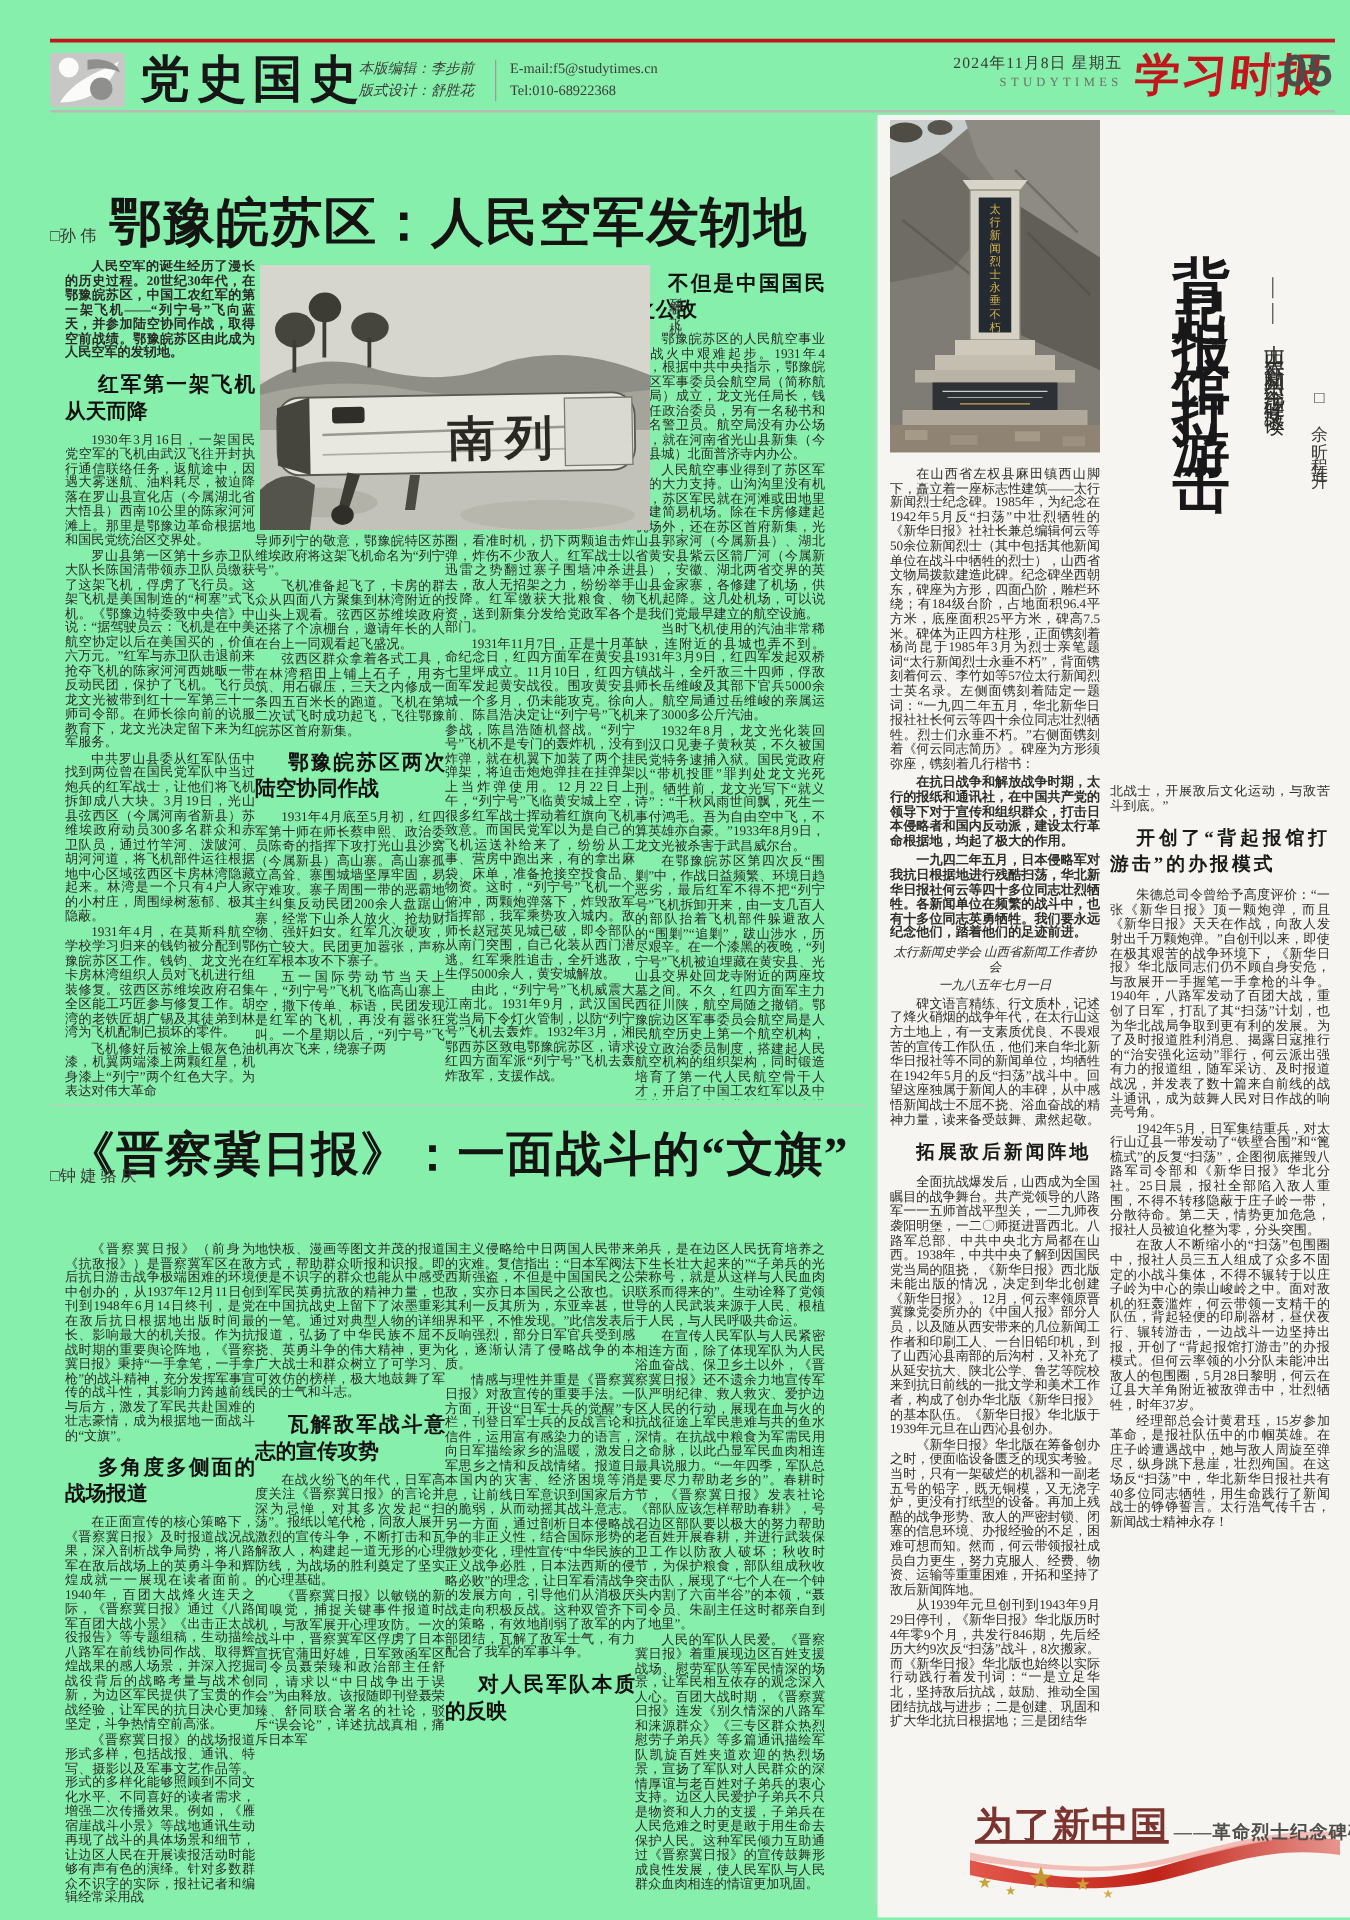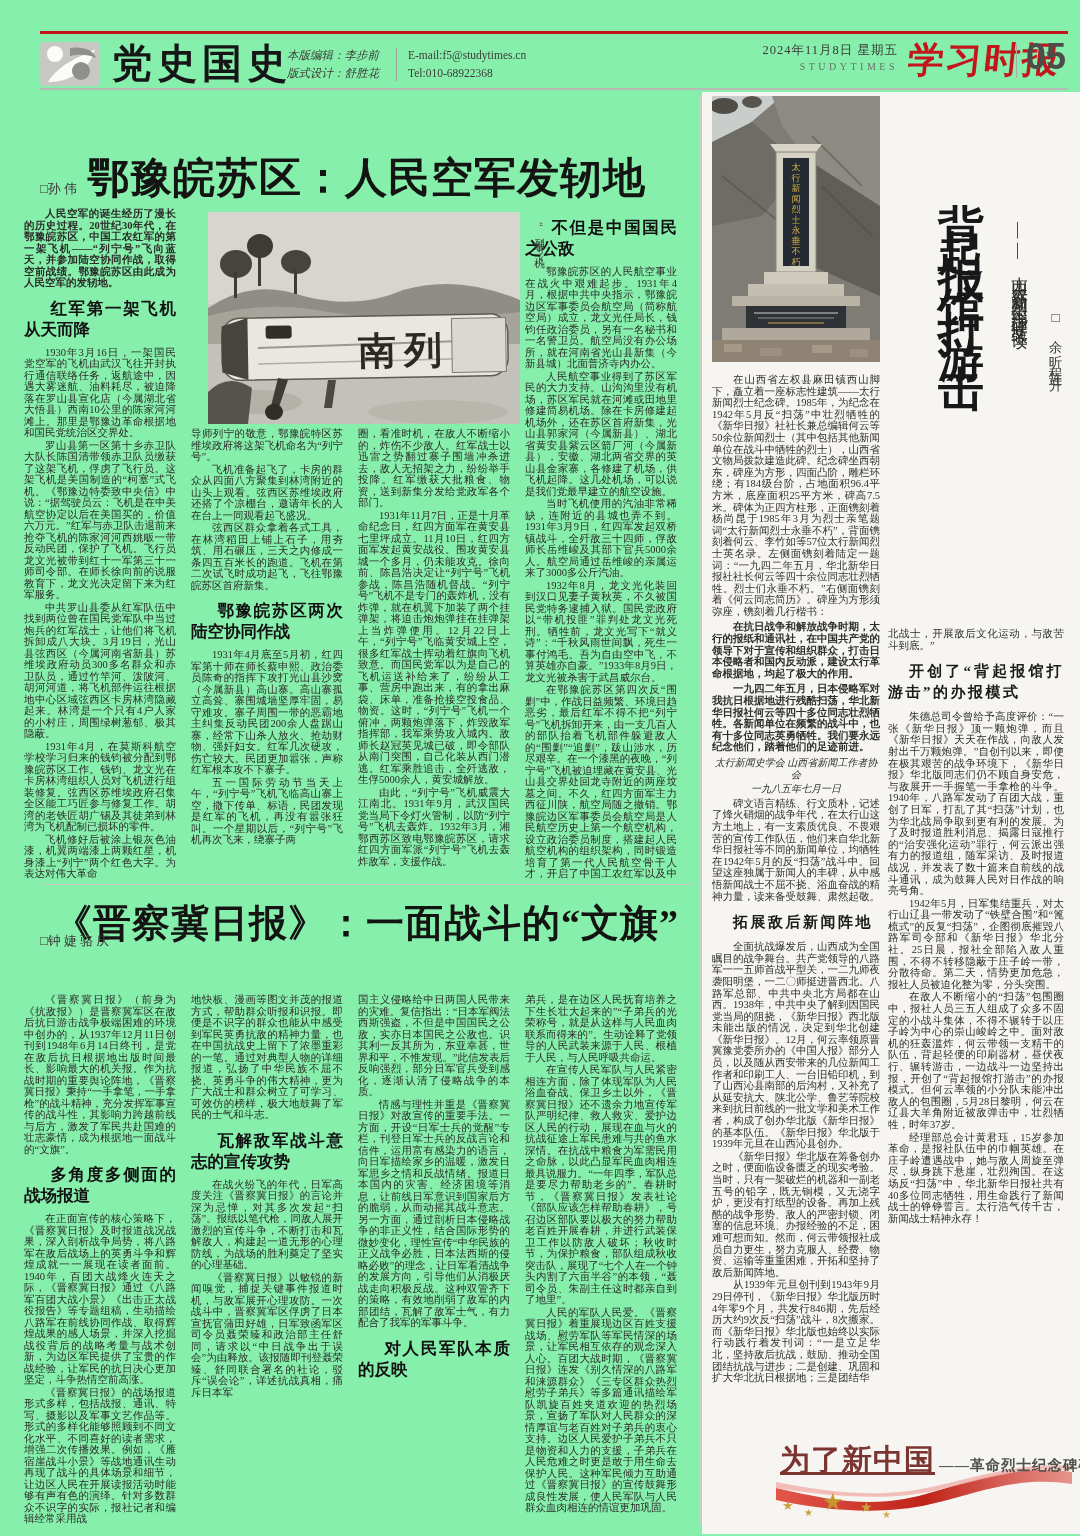--- a/index.html
+++ b/index.html
@@ -26,21 +26,21 @@
     font-family:"Liberation Sans","DejaVu Sans",sans-serif;}
 
   
   .main-vrule{left:700px;top:96px;width:1px;height:1428px;background:#cfcfcb;}
   .mid-hrule{left:40px;top:884px;width:653px;height:1px;background:#c6c6c2;}
   .right-panel{left:702px;top:92px;width:378px;height:1442px;background:#f6f5f1;}
 
   
   .art-title{left:40px;width:653px;text-align:center;font-weight:bold;color:#141412;letter-spacing:1px;}
   .byline{left:40px;width:653px;text-align:left;font-size:13px;color:#3a3a36;}
-  .cols{left:24px;width:653px;display:flex;justify-content:space-between;}
+  .cols{left:52px;width:653px;display:flex;}
   .col{width:152px;overflow:hidden;font-size:10.5px;line-height:11.5px;text-align:justify;}
   .rcol{overflow:hidden;font-size:10.5px;line-height:11.6px;text-align:justify;color:#2e2e2a;}
 
   .blk-p,.blk-lead,.blk-quote{margin:0 0 1px;text-indent:2em;}
   .blk-nt{text-indent:0;}
   .blk-lead{font-weight:bold;}
   .blk-h{font-family:"Liberation Sans","DejaVu Sans",sans-serif;font-weight:bold;
      font-size:16.5px;line-height:21px;margin:9px 0 7px;text-indent:1.6em;color:#111;}
   .blk-hk{font-weight:bold;font-size:15px;line-height:21px;letter-spacing:2.5px;
      margin:10px 0 8px;text-indent:1.4em;color:#1a1a18;}
@@ -129,21 +129,21 @@
         <div style="height:220px;"></div>
         <p class="blk-p blk-nt">导师列宁的敬意，鄂豫皖特区苏维埃政府将这架飞机命名为“列宁号”。</p>
         <p class="blk-p">飞机准备起飞了，卡房的群众从四面八方聚集到林湾附近的山头上观看。弦西区苏维埃政府还搭了个凉棚台，邀请年长的人在台上一同观看起飞盛况。</p>
         <p class="blk-p">弦西区群众拿着各式工具，在林湾稻田上铺上石子，用夯筑、用石碾压，三天之内修成一条四五百米长的跑道。飞机在第二次试飞时成功起飞，飞往鄂豫皖苏区首府新集。</p>
         <h3 class="blk-h">鄂豫皖苏区两次陆空协同作战</h3>
         <p class="blk-p">1931年4月底至5月初，红四军第十师在师长蔡申熙、政治委员陈奇的指挥下攻打光山县沙窝（今属新县）高山寨。高山寨孤立高耸、寨围城墙坚厚牢固，易守难攻。寨子周围一带的恶霸地主纠集反动民团200余人盘踞山寨，经常下山杀人放火、抢劫财物、强奸妇女。红军几次硬攻，伤亡较大。民团更加嚣张，声称红军根本攻不下寨子。</p>
         <p class="blk-p">五一国际劳动节当天上午，“列宁号”飞机飞临高山寨上空，撒下传单、标语，民团发现是红军的飞机，再没有嚣张狂叫。一个星期以后，“列宁号”飞机再次飞来，绕寨子两</p>
       </div>
     <div class="col">
         <div style="height:220px;"></div>
-        <p class="blk-p blk-nt">圈，看准时机，在敌人不断缩小的，炸伤不少敌人。红军战士以迅雷之势翻过寨子围墙冲杀进去，敌人无招架之力，纷纷举手投降。红军缴获大批粮食、物资，送到新集分发给党政军各个部门。</p>
+        <p class="blk-p blk-nt">圈，看准时机，扔下两颗追击炸弹，炸伤不少敌人。红军战士以迅雷之势翻过寨子围墙冲杀进去，敌人无招架之力，纷纷举手投降。红军缴获大批粮食、物资，送到新集分发给党政军各个部门。</p>
         <p class="blk-p">1931年11月7日，正是十月革命纪念日，红四方面军在黄安县七里坪成立。11月10日，红四方面军发起黄安战役。围攻黄安县城一个多月，仍未能攻克。徐向前、陈昌浩决定让“列宁号”飞机参战，陈昌浩随机督战。“列宁号”飞机不是专门的轰炸机，没有炸弹，就在机翼下加装了两个挂弹架，将迫击炮炮弹挂在挂弹架上当炸弹使用。12月22日上午，“列宁号”飞临黄安城上空，很多红军战士挥动着红旗向飞机致意。而国民党军以为是自己的飞机运送补给来了，纷纷从工事、营房中跑出来，有的拿出麻袋、床单，准备抢接空投食品、物资。这时，“列宁号”飞机一个俯冲，两颗炮弹落下，炸毁敌军指挥部，我军乘势攻入城内。敌师长赵冠英见城已破，即令部队从南门突围，自己化装从西门潜逃。红军乘胜追击，全歼逃敌，生俘5000余人，黄安城解放。</p>
         <p class="blk-p">由此，“列宁号”飞机威震大江南北。1931年9月，武汉国民党当局下令灯火管制，以防“列宁号”飞机去轰炸。1932年3月，湘鄂西苏区致电鄂豫皖苏区，请求红四方面军派“列宁号”飞机去轰炸敌军，支援作战。</p>
       </div>
     <div class="col">
         <h3 class="blk-h">不但是中国国民之公敌</h3>
         <p class="blk-p">鄂豫皖苏区的人民航空事业在战火中艰难起步。1931年4月，根据中共中央指示，鄂豫皖边区军事委员会航空局（简称航空局）成立，龙文光任局长，钱钧任政治委员，另有一名秘书和一名警卫员。航空局没有办公场所，就在河南省光山县新集（今新县城）北面普济寺内办公。</p>
         <p class="blk-p">人民航空事业得到了苏区军民的大力支持。山沟沟里没有机场，苏区军民就在河滩或田地里修建简易机场。除在卡房修建起机场外，还在苏区首府新集，光山县郭家河（今属新县）、湖北省黄安县紫云区箭厂河（今属新县），安徽、湖北两省交界的英山县金家寨，各修建了机场，供飞机起降。这几处机场，可以说是我们党最早建立的航空设施。</p>
         <p class="blk-p">当时飞机使用的汽油非常稀缺，连附近的县城也弄不到。1931年3月9日，红四军发起双桥镇战斗，全歼敌三十四师，俘敌师长岳维峻及其部下官兵5000余人。航空局通过岳维峻的亲属运来了3000多公斤汽油。</p>
         <p class="blk-p">1932年8月，龙文光化装回到汉口见妻子黄秋英，不久被国民党特务逮捕入狱。国民党政府以“带机投匪”罪判处龙文光死刑。牺牲前，龙文光写下“就义诗”：“千秋风雨世间飘，死生一事付鸿毛。吾为自由空中飞，不算英雄亦自豪。”1933年8月9日，龙文光被杀害于武昌威尔台。</p>
         <p class="blk-p">在鄂豫皖苏区第四次反“围剿”中，作战日益频繁、环境日趋恶劣，最后红军不得不把“列宁号”飞机拆卸开来，由一支几百人的部队抬着飞机部件躲避敌人的“围剿”“追剿”，跋山涉水，历尽艰辛。在一个漆黑的夜晚，“列宁号”飞机被迫埋藏在黄安县、光山县交界处回龙寺附近的两座坟墓之间。不久，红四方面军主力西征川陕，航空局随之撤销。鄂豫皖边区军事委员会航空局是人民航空历史上第一个航空机构，设立政治委员制度，搭建起人民航空机构的组织架构，同时锻造培育了第一代人民航空骨干人才，开启了中国工农红军以及中国共产党航空事业的伟大历史进程。</p>

